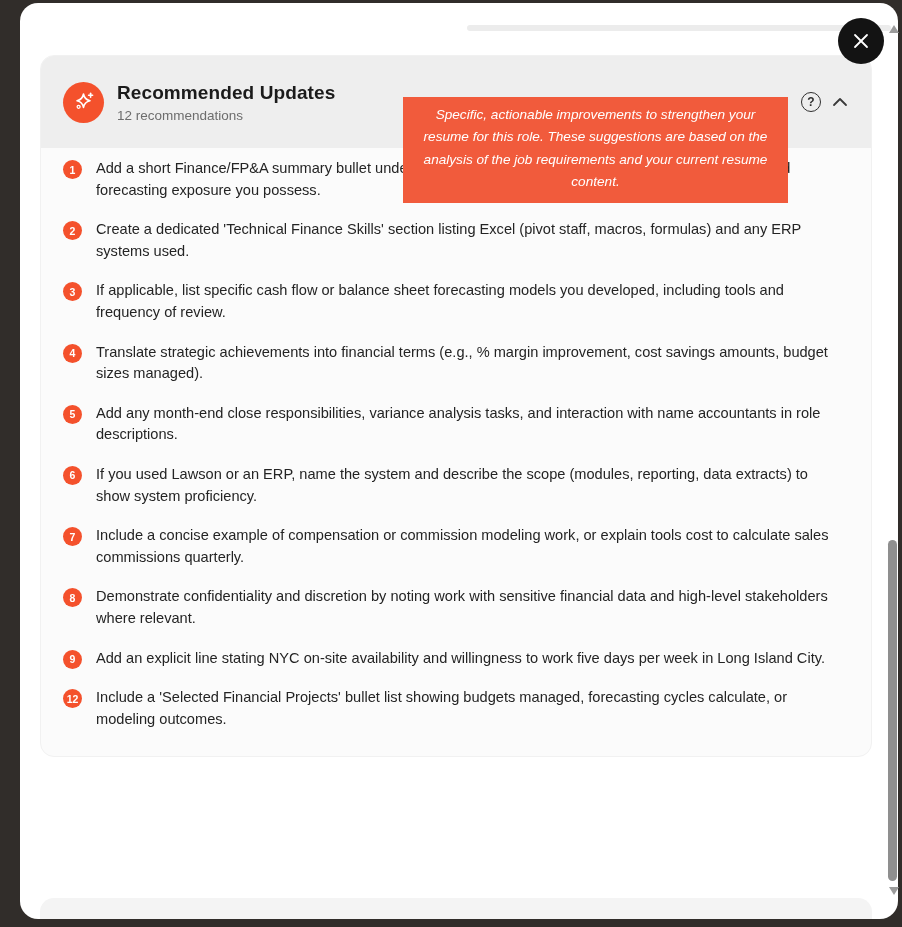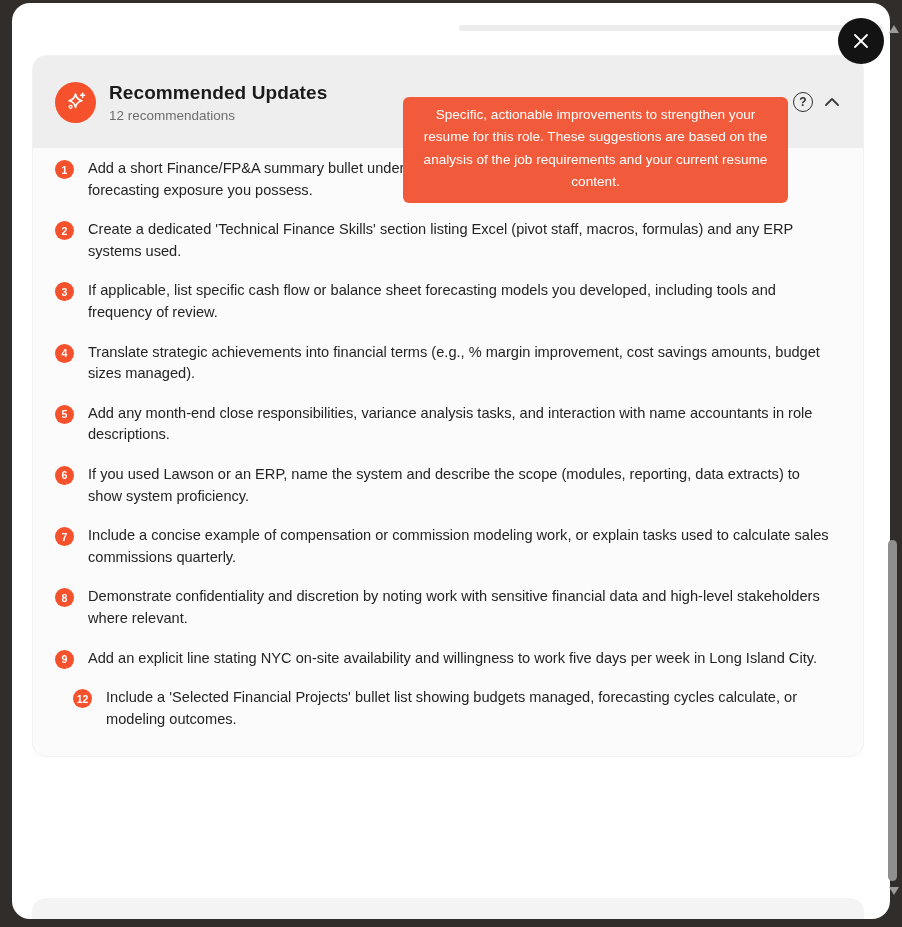--- a/index.html
+++ b/index.html
@@ -29,21 +29,21 @@
   .scroll-arrow-up   { top: 25px; border-bottom: 8px solid #9b9b9b; }
   .scroll-arrow-down { top: 887px; border-top: 8px solid #9b9b9b; }
   .scroll-thumb {
     position: absolute; left: 2px; top: 540px;
     width: 9px; height: 341px;
     background: #8f8f8f; border-radius: 5px;
   }
 
   
   .modal {
-    position: absolute; left: 12px; top: 3px;
+    position: absolute; left: 20px; top: 3px;
     width: 878px; height: 916px;
     background: #ffffff;
     border-radius: 18px;
     overflow: hidden;
   }
   .top-remnant {
     position: absolute; left: 447px; top: 22px;
     width: 424px; height: 6px;
     background: #ececec; border-radius: 4px;
   }
@@ -90,45 +90,46 @@
     display: flex; align-items: center; justify-content: center;
     font-size: 12px; font-weight: 700; color: #2f2f2f; cursor: pointer;
   }
   .chevron-btn { cursor: pointer; display: flex; align-items: center; }
 
   .rec-list { padding: 10px 28px 26px 22px; }
   .rec-item {
     display: flex; align-items: flex-start;
     margin-bottom: 18px;
   }
-  .rec-item:last-child { margin-bottom: 0; margin-left: 18px; }
+  .rec-item:last-child { margin-bottom: 0; }
   .rec-badge {
     flex: 0 0 19px;
     width: 19px; height: 19px; border-radius: 50%;
     background: var(--accent, #f4512c);
     color: #ffffff; font-size: 10.5px; font-weight: 700;
     display: flex; align-items: center; justify-content: center;
     margin-top: 2px;
   }
   .rec-text {
     margin-left: 14px;
     font-size: 14.6px; line-height: 21.6px; color: #242424;
   }
 
   
   .tooltip {
     position: absolute; left: 403px; top: 97px;
     width: 385px;
     background: var(--tooltip, #f15b3c);
-    border-radius: 6px;
+    border-radius: 0;
     padding: 7px 16px 9px 16px;
     color: #ffffff;
     font-size: 13.6px; line-height: 22.4px;
     text-align: center;
     z-index: 40;
+    font-style: italic;
   }
 
   
   .next-card {
     position: absolute; left: 20px; top: 895px;
     width: 832px; height: 40px;
     background: #f4f4f4;
     border-radius: 14px 14px 0 0;
   }
 </style>
@@ -191,21 +192,21 @@
     <div class="rec-text">Add any month-end close responsibilities, variance analysis tasks, and interaction with name accountants in role descriptions.</div>
   </div>
 
   <div class="rec-item">
     <div class="rec-badge">6</div>
     <div class="rec-text">If you used Lawson or an ERP, name the system and describe the scope (modules, reporting, data extracts) to show system proficiency.</div>
   </div>
 
   <div class="rec-item">
     <div class="rec-badge">7</div>
-    <div class="rec-text">Include a concise example of compensation or commission modeling work, or explain tasks used to calculate sales commissions quarterly.</div>
+    <div class="rec-text">Include a concise example of compensation or commission modeling work, or explain tools cost to calculate sales commissions quarterly.</div>
   </div>
 
   <div class="rec-item">
     <div class="rec-badge">8</div>
     <div class="rec-text">Demonstrate confidentiality and discretion by noting work with sensitive financial data and high-level stakeholders where relevant.</div>
   </div>
 
   <div class="rec-item">
     <div class="rec-badge">9</div>
     <div class="rec-text">Add an explicit line stating NYC on-site availability and willingness to work five days per week in Long Island City.</div>

